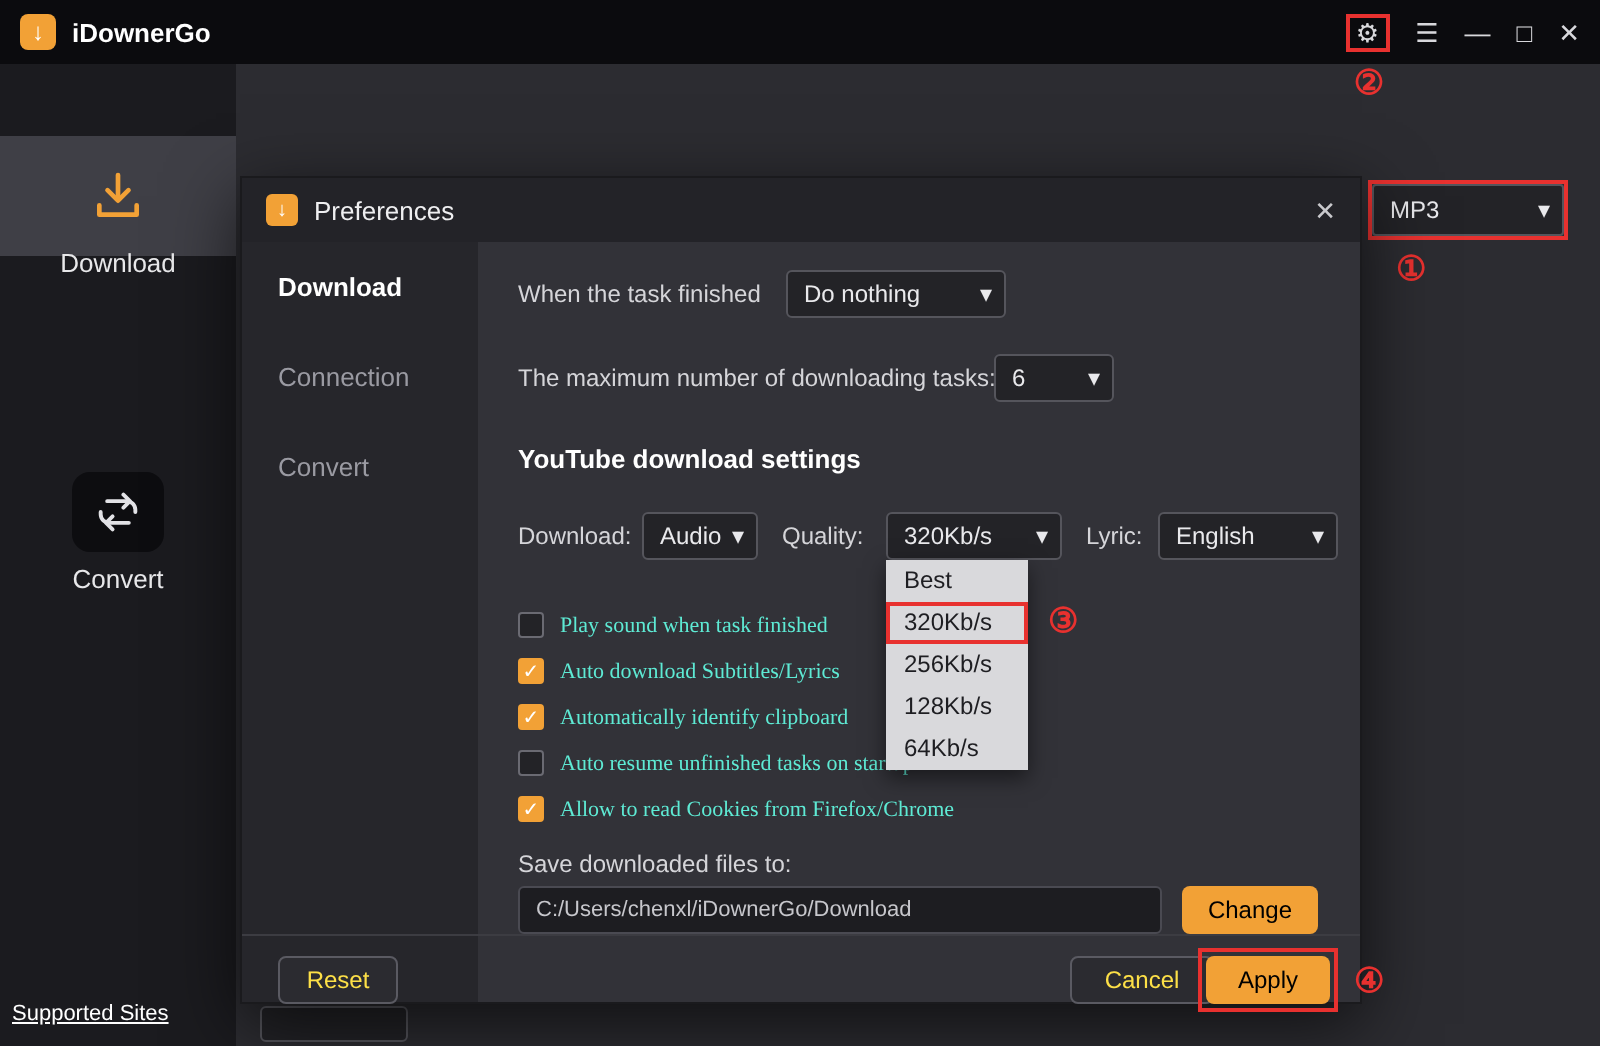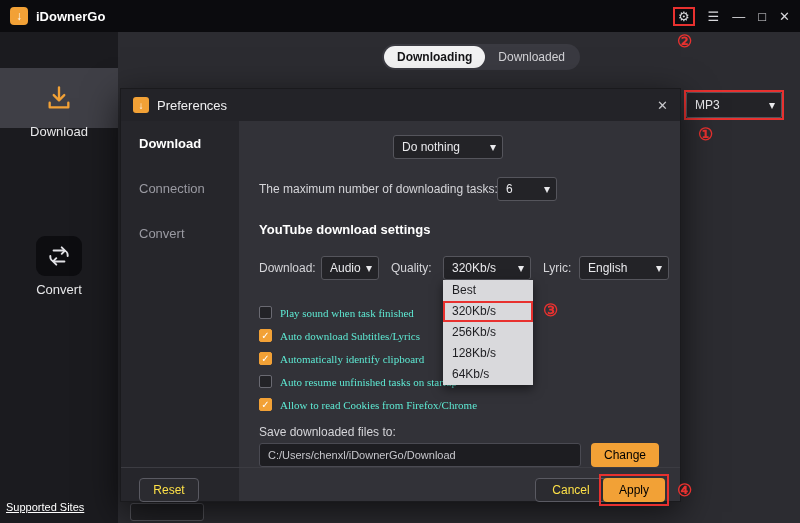--- a/index.html
+++ b/index.html
@@ -58,21 +58,21 @@
   .modal-close { margin-left:auto; color:#c9c9cd; font-size:13px; cursor:pointer; }
   .modal-nav { position:absolute; left:0; top:32px; bottom:0; width:118px; background:#26262b; }
   .nav-item { padding:15px 0 15px 18px; font-size:13px; color:#9a9aa2; cursor:pointer; }
   .nav-item.active { color:#ffffff; font-weight:bold; }
   .modal-content { position:absolute; left:118px; top:32px; right:0; bottom:0; }
 
   .flabel { position:absolute; color:#d5d5d9; font-size:12px; white-space:nowrap; }
   .dd { position:absolute; height:24px; }
   .section-title { position:absolute; color:#ffffff; font-size:13px; font-weight:bold; }
 
-  .qlist { position:absolute; left:204px; top:159px; width:90px; background:#d9d9dc; z-index:6;
+  .qlist { position:absolute; left:204px; top:159px; width:71px; background:#d9d9dc; z-index:6;
     box-shadow:0 4px 10px rgba(0,0,0,.5); }
   .opt { height:21px; line-height:21px; padding-left:9px; font-size:12px; color:#1e1e22; cursor:pointer; position:relative; }
   .opt.red { outline:2px solid #e8312f; outline-offset:-2px; }
   .ann-3 { position:absolute; left:calc(100% + 10px); top:1px; }
 
   .cb-row { position:absolute; left:20px; display:flex; align-items:center; gap:8px; }
   .cb { width:13px; height:13px; border:1px solid #6a6a72; background:#232327; border-radius:2px;
     display:inline-flex; align-items:center; justify-content:center; font-size:10px; color:#fff; cursor:pointer; }
   .cb.checked { background:#f2a136; border-color:#f2a136; }
   .cb.checked::after { content:"✓"; }
@@ -133,24 +133,20 @@
             <path d="M17 17H8a4 4 0 0 1-4-4v-1"></path>
           <path d="M14.5 4 17.5 7l-3 3"></path>
             <path d="M9.5 20l-3-3 3-3"></path>
         </svg>
       </div>
       <span>Convert</span>
     </div>
     <span class="supported">Supported Sites</span>
   </div>
 
-  <div class="tabs">
-    <span class="tab active">Downloading</span>
-    <span class="tab">Downloaded</span>
-  </div>
 
   <div class="mp3-wrap">
     <div class="dropdown">
       <span>MP3</span>
       <span>▾</span>
     </div>
     <span class="ann ann-1">①</span>
   </div>
 
   <div class="bg-pill"></div>
@@ -165,20 +161,21 @@
     </div>
 
     <div class="modal-nav">
       <div class="nav-item active">Download</div>
       <div class="nav-item">Connection</div>
       <div class="nav-item">Convert</div>
     </div>
 
     <div class="modal-content">
 
+      <span class="flabel" style="left:20px; top:19px;">When the task finished</span>
       <div class="dropdown dd" style="left:154px; top:14px; width:110px;">
         <span>Do nothing</span>
         <span>▾</span>
       </div>
 
       <span class="flabel" style="left:20px; top:61px;">The maximum number of downloading tasks:</span>
       <div class="dropdown dd" style="left:258px; top:56px; width:60px;">
         <span>6</span>
         <span>▾</span>
       </div>

